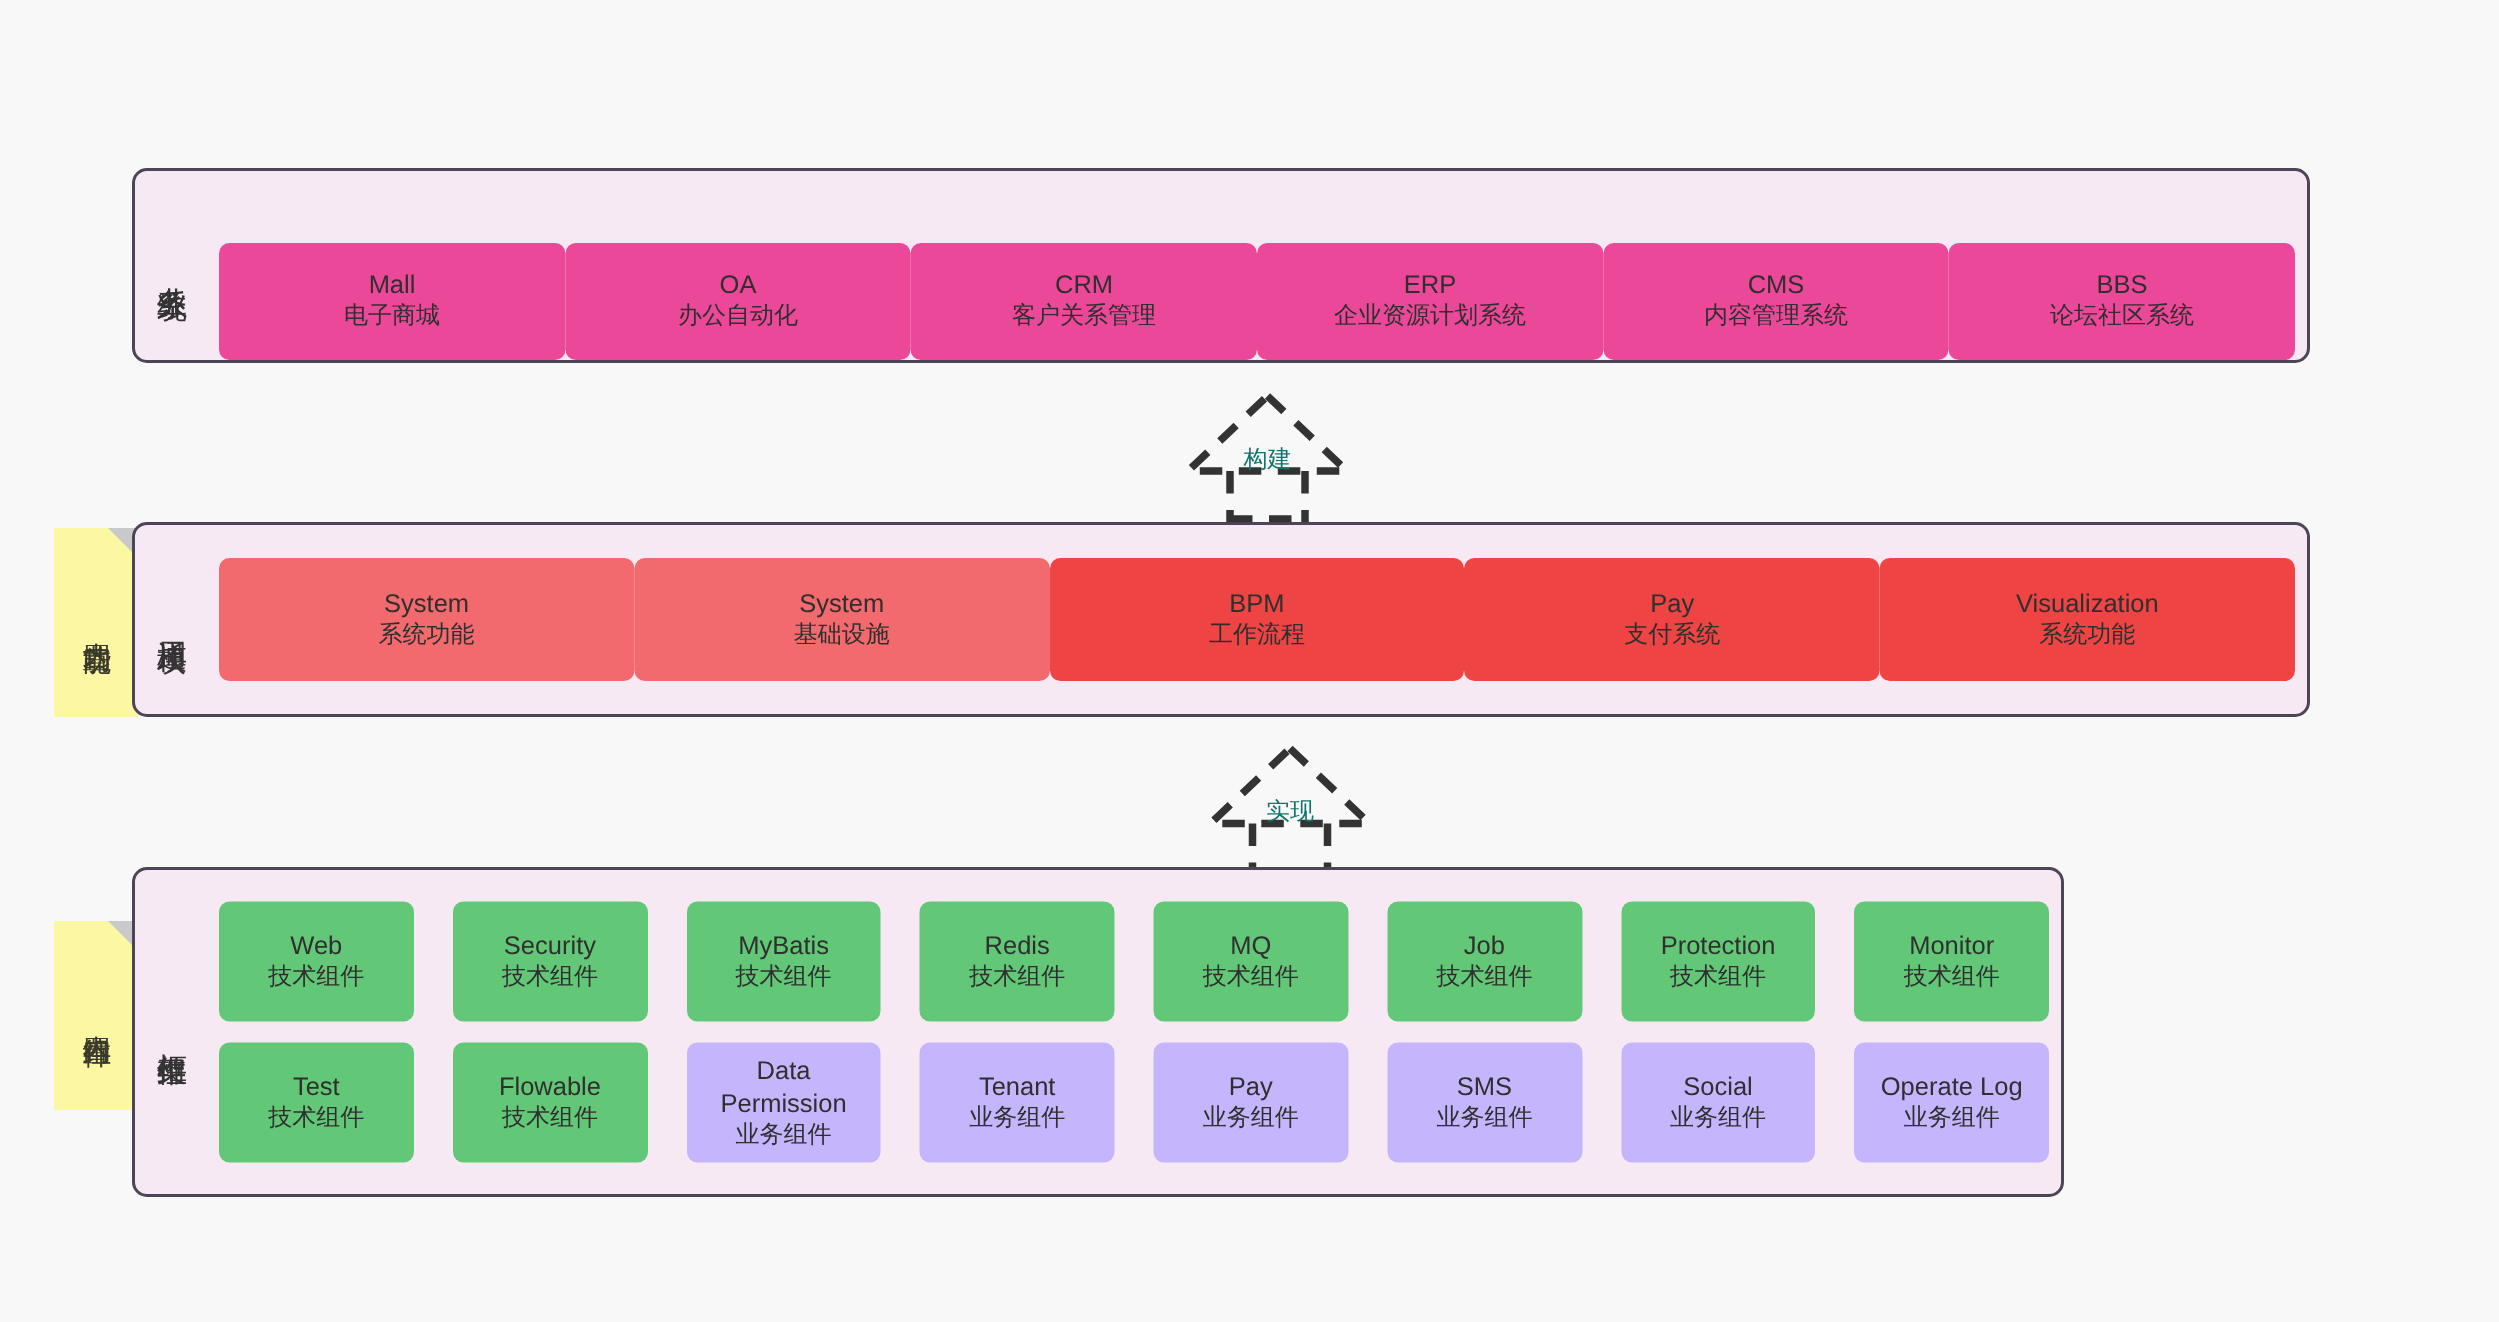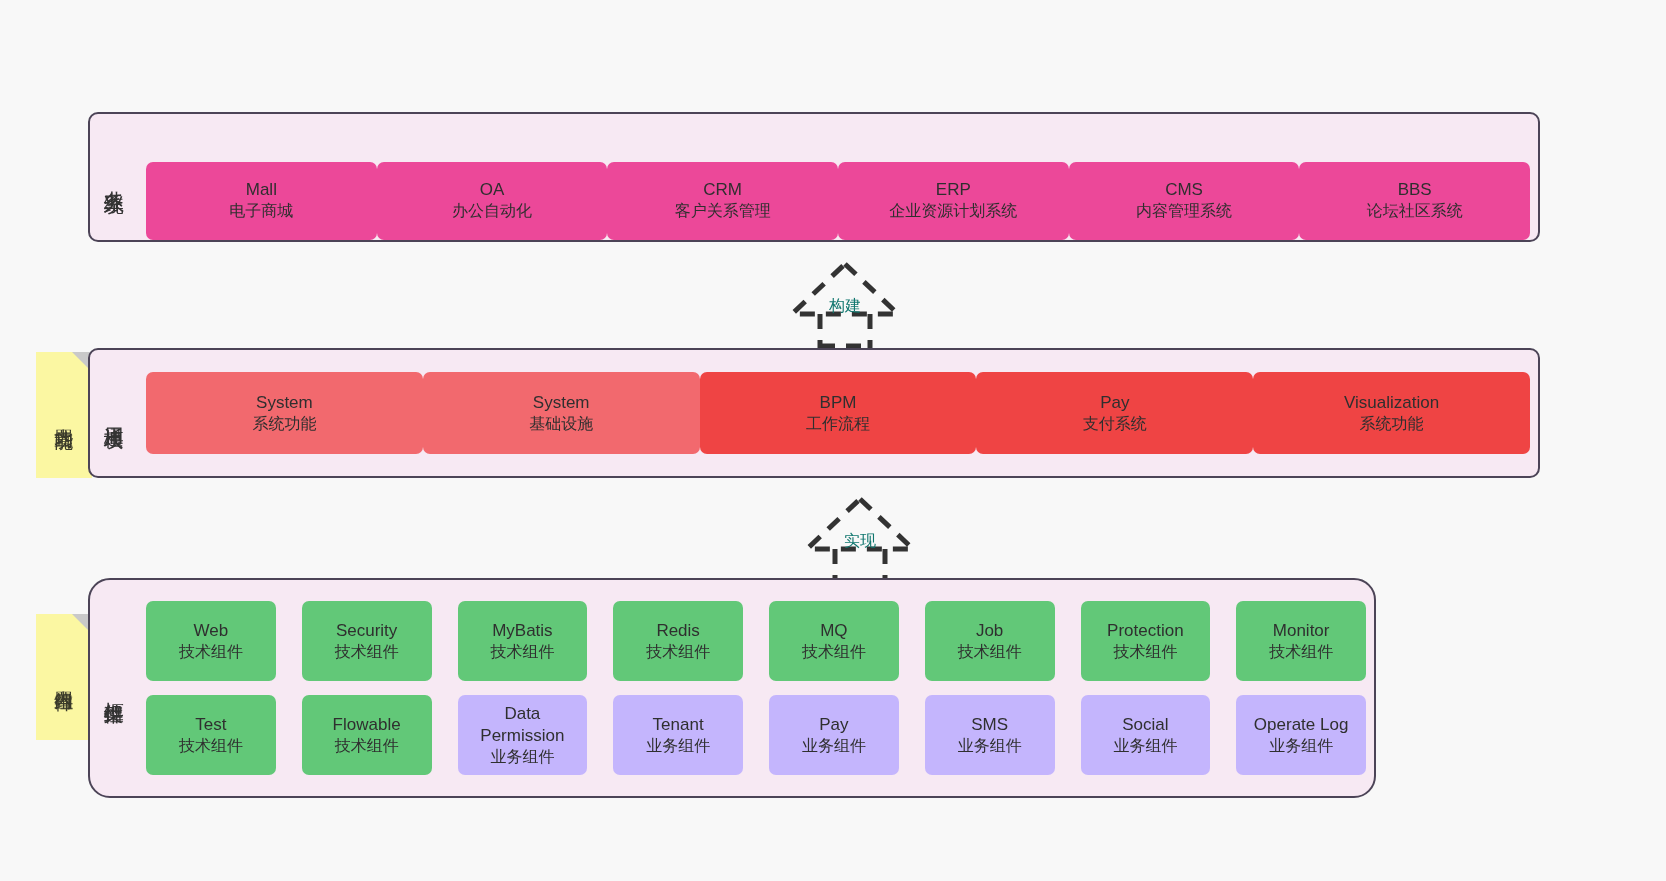--- a/index.html
+++ b/index.html
@@ -204,21 +204,21 @@
       <path d="M 70 56 L 70 90 M 120 56 L 120 90 M 70 88 L 120 88" fill="none" stroke="#333333" stroke-width="5" stroke-dasharray="15 11"></path>
     </svg>
     <div class="lbl" style="top:38px;">实现</div>
   </div>
 
   <div class="note" style="left:36px;top:614px;height:126px;">
     <span class="fold"></span>
     <span>内置组件</span>
   </div>
 
-  <div class="layer" style="left:88px;top:578px;width:1288px;height:220px;border-radius:22px;">
+  <div class="layer" style="left:88px;top:578px;width:1288px;height:220px;">
     <div class="layer-label">框架组件</div>
     <div class="layer-body two-rows">
 
       <div class="row gap-wide">
         <div class="card c-green h-frm">
           <div class="t1">Web</div>
           <div class="t2">技术组件</div>
         </div>
         <div class="card c-green h-frm">
           <div class="t1">Security</div>

